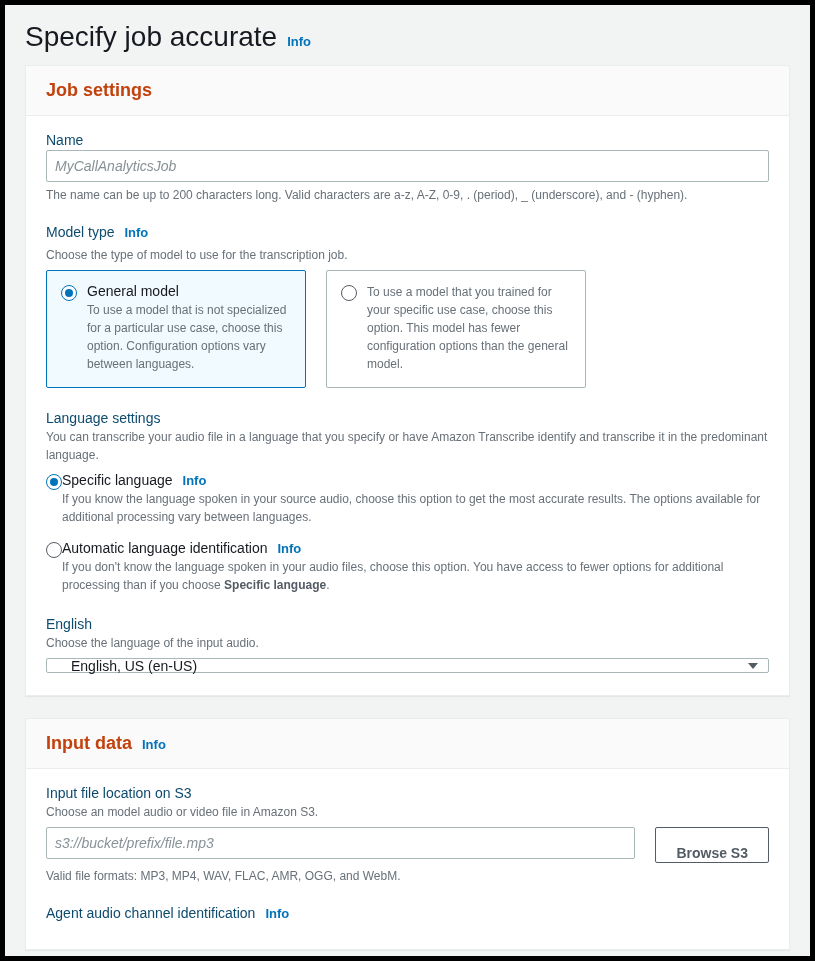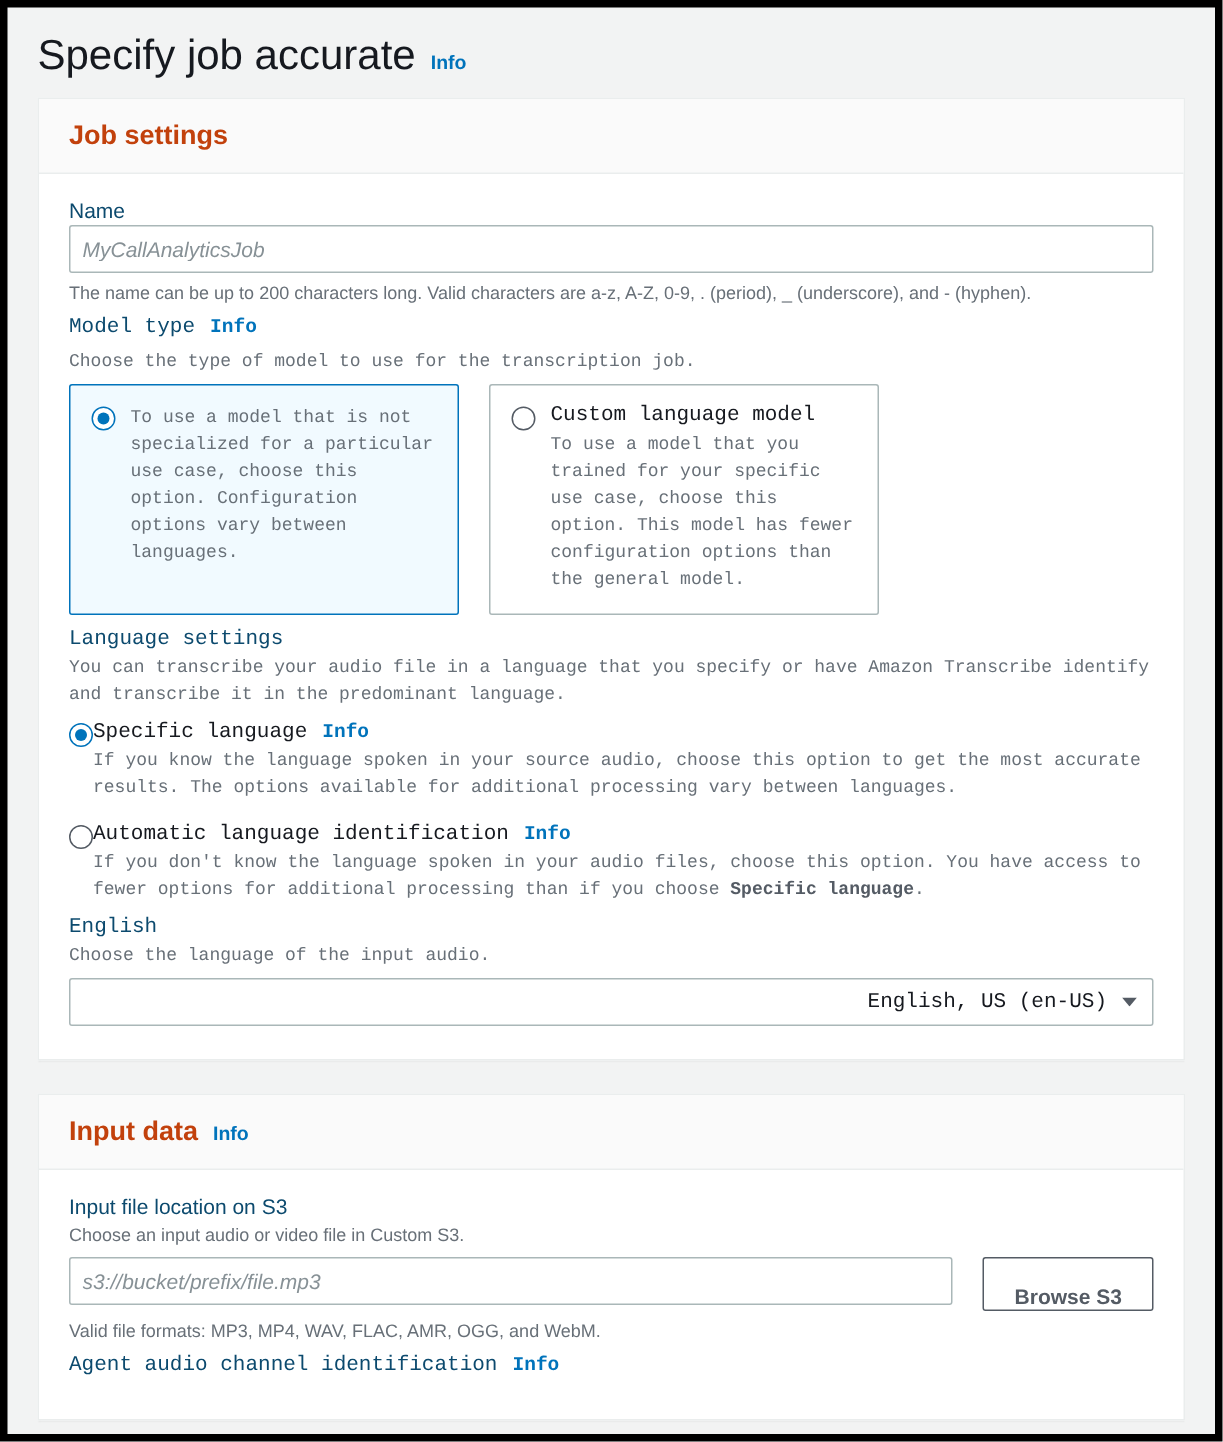--- a/index.html
+++ b/index.html
@@ -82,21 +82,21 @@
     font-size: 14px;
     font-style: italic;
     color: #687078;
   }
   .text-input::placeholder { color: #879196; font-style: italic; }
   .below-hint {
     font-size: 12px;
     color: #687078;
     margin-top: 6px;
   }
-  .section-gap { margin-top: 8px; font-family: Liberation Mono, monospace; }
+  .section-gap { margin-top: 22px; }
   .tile-row { display: flex; gap: 20px; margin-top: 4px; }
   .tile {
     border: 1px solid #aab7b8;
     border-radius: 2px;
     padding: 12px 14px 14px 14px;
     width: 260px;
     display: flex;
     gap: 10px;
     cursor: pointer;
   }
@@ -150,32 +150,31 @@
     background: #0073bb;
     border-radius: 50%;
   }
   .radio-body { flex: 1; }
   .radio-label-row { display: flex; align-items: baseline; }
   .radio-label { font-size: 14px; color: #16191f; }
   .radio-desc { font-size: 12px; color: #687078; line-height: 1.5; margin-top: 2px; }
   .radio-desc b { color: #545b64; font-weight: 700; }
   .select {
     width: 100%;
-    height: 32px;
+    height: 15px;
     border: 1px solid #aab7b8;
     border-radius: 2px;
     padding: 4px 30px 4px 24px;
     font-size: 14px;
     color: #16191f;
     background: #fff;
     position: relative;
     display: flex;
     align-items: center;
     cursor: pointer;
-    justify-content: flex-end;
   }
   .select .caret {
     position: absolute;
     right: 10px; top: 50%;
     transform: translateY(-50%);
   }
   .caret svg { width: 10px; height: 6px; display: block; }
   .input-row { display: flex; gap: 20px; align-items: flex-start; }
   .input-row .text-input { flex: 1; }
   .browse-btn {
@@ -215,27 +214,27 @@
       <div class="section-gap">
         <div class="field-label-row">
           <span class="field-label">Model type</span>
           <span class="info-link">Info</span>
         </div>
         <div class="field-hint">Choose the type of model to use for the transcription job.</div>
         <div class="tile-row">
           <div class="tile selected">
             <div class="tile-radio"></div>
             <div>
+              <div class="tile-title">General model</div>
               <div class="tile-desc">To use a model that is not specialized for a particular use case, choose this option. Configuration options vary between languages.</div>
             </div>
           </div>
           <div class="tile">
             <div class="tile-radio"></div>
             <div>
-              <div class="tile-title">Custom language model</div>
               <div class="tile-desc">To use a model that you trained for your specific use case, choose this option. This model has fewer configuration options than the general model.</div>
             </div>
           </div>
         </div>
       </div>
 
       
       <div class="section-gap">
         <div class="field-label">Language settings</div>
         <div class="field-hint">You can transcribe your audio file in a language that you specify or have Amazon Transcribe identify and transcribe it in the predominant language.</div>
@@ -283,21 +282,21 @@
   </div>
 
   <div class="panel">
     <div class="panel-header">
       <h2 class="panel-title">Input data</h2>
       <span class="info-link">Info</span>
     </div>
     <div class="panel-body">
 
       <div class="field-label">Input file location on S3</div>
-      <div class="field-hint">Choose an input audio or video file in Custom S3.</div>
+      <div class="field-hint">Choose an model audio or video file in Amazon S3.</div>
       <div class="input-row">
         <input type="text" class="text-input" style="width: auto;" placeholder="s3://bucket/prefix/file.mp3">
         <button class="browse-btn">Browse S3</button>
       </div>
       <div class="below-hint">Valid file formats: MP3, MP4, WAV, FLAC, AMR, OGG, and WebM.</div>
 
       <div class="section-gap">
         <div class="field-label-row">
           <span class="field-label">Agent audio channel identification</span>
           <span class="info-link">Info</span>

